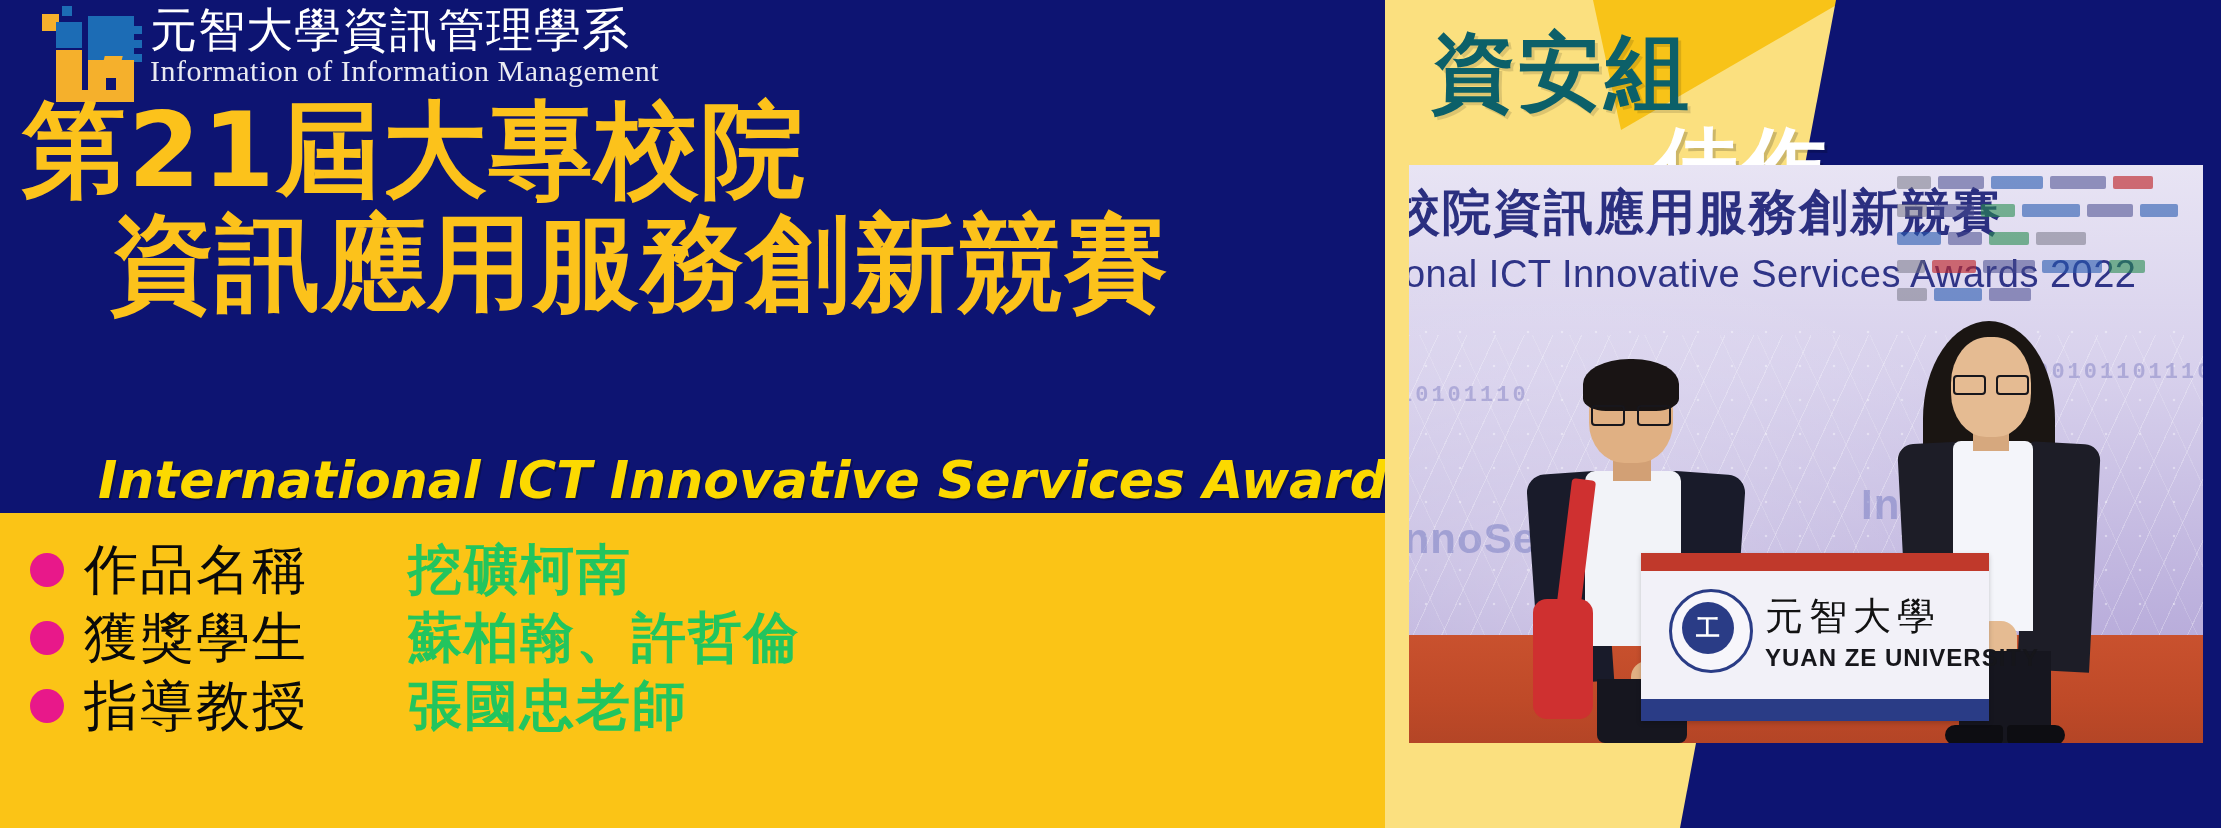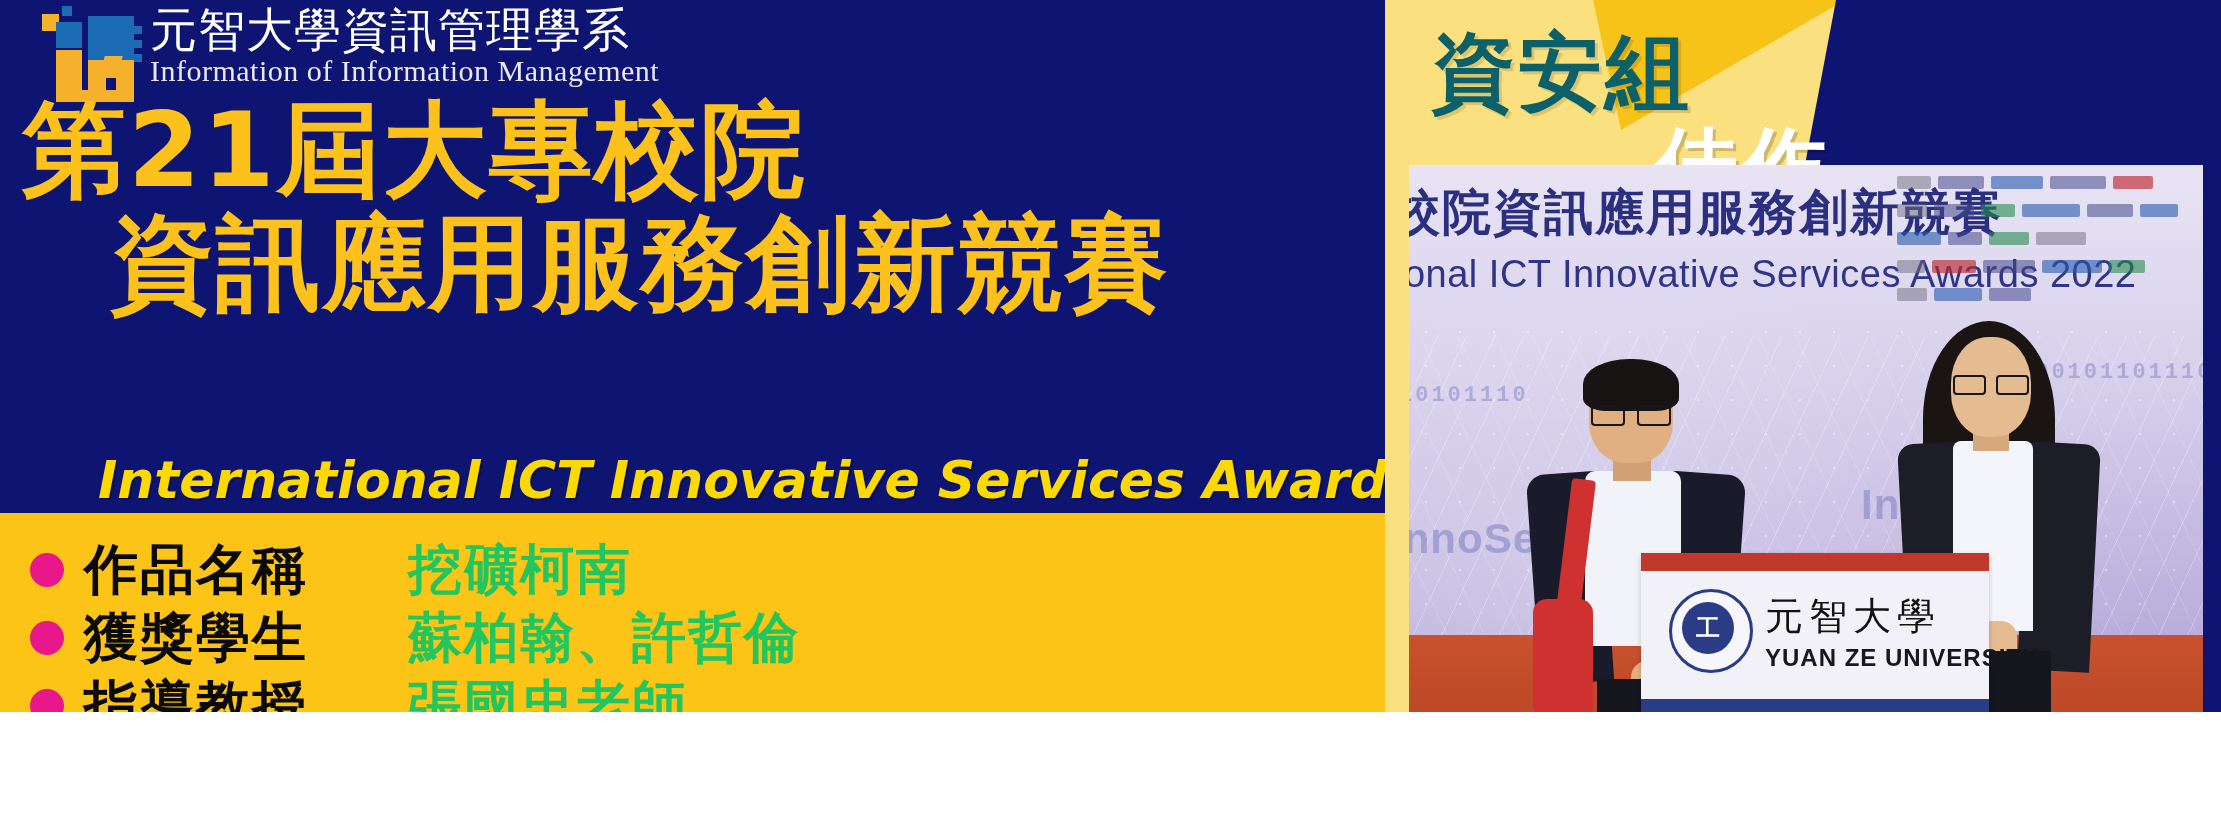--- a/index.html
+++ b/index.html
@@ -1,21 +1,21 @@
 <!DOCTYPE html>
 <html><head>
 <meta charset="utf-8">
 <style>
   html,body{margin:0;padding:0;background:#fff;}
   body{font-family:"Liberation Sans","DejaVu Sans",sans-serif;}
 
   #banner{
     position:relative;
     width:2221px;
-    height:712px;
+    height:828px;
     overflow:hidden;
     background:#0b1373;
   }
 
   
   #left-col{
     position:absolute; left:0; top:0;
     width:1385px; height:828px;
     overflow:hidden;
   }
@@ -115,21 +115,21 @@
     width:34px; height:34px;
     border-radius:50%;
     background:#e8188a;
     flex:0 0 auto;
     margin-right:20px;
   }
   .info-label{
     color:#0a0a0a;
     font-size:54px;
     line-height:58px;
-    font-weight:700;
+    font-weight:400;
     letter-spacing:2px;
     white-space:nowrap;
     font-family:"DejaVu Sans",sans-serif;
     width:290px;
     flex:0 0 auto;
   }
   .info-value{
     color:#22c55e;
     font-size:54px;
     line-height:58px;

